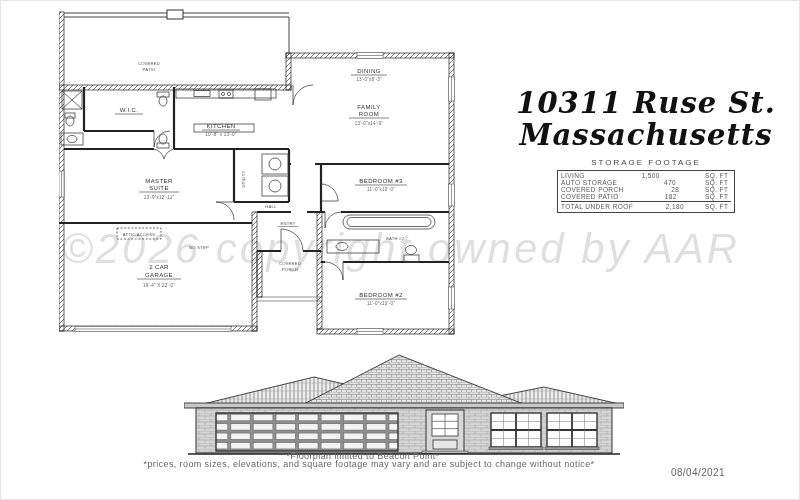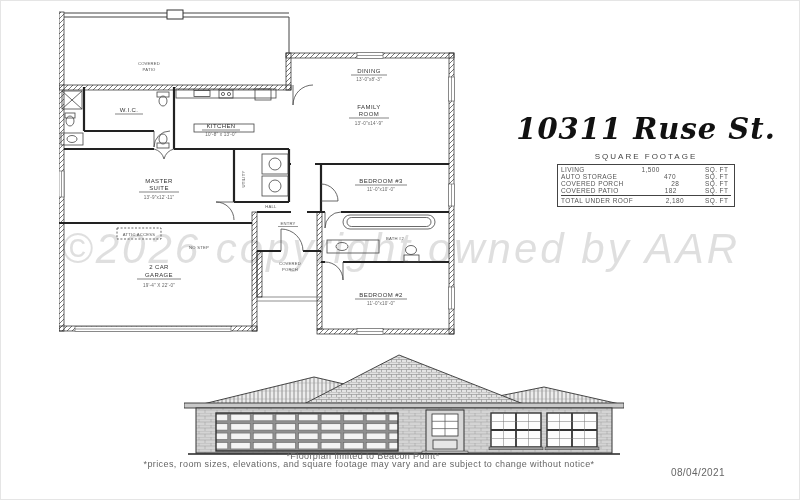--- a/index.html
+++ b/index.html
@@ -15,21 +15,21 @@
   .floorplan{position:absolute;left:58px;top:8px;z-index:2;}
   .elevation{position:absolute;left:183px;top:346px;z-index:2;}
   svg text{font-family:"Liberation Sans",sans-serif;fill:#333;}
   .rname{font-size:6px;letter-spacing:.4px;}
   .rdim{font-size:4.6px;fill:#666;letter-spacing:.2px;}
   .rtiny{font-size:4.2px;fill:#555;letter-spacing:.2px;}
 
   
   .titleblock{position:absolute;left:495px;top:86px;width:300px;z-index:3;text-align:center;}
   .addr{font-family:"DejaVu Serif","Liberation Serif",serif;font-weight:bold;font-style:italic;
-        font-size:29px;color:#111;letter-spacing:1px;line-height:32px;margin-top:26px;}
+        font-size:29px;color:#111;letter-spacing:1px;line-height:32px;}
   .rules{border-top:1px solid #444;border-bottom:1px solid #444;margin-top:8px;padding:2px 0;}
   .rules-inner{border-top:1px solid #444;border-bottom:1px solid #444;padding:1px 0 3px 0;}
   .summary{font-size:19px;color:#333;letter-spacing:2px;font-weight:400;}
   .sqft-title{margin-top:7px;font-size:8px;letter-spacing:2px;color:#444;}
   .sqft-table{margin:3px auto 0 auto;width:170px;border:1px solid #444;font-size:6.5px;color:#555;
               letter-spacing:.4px;padding:1px 3px;}
   .sqft-row{display:flex;justify-content:space-between;line-height:7px;}
   .sqft-row .v{width:34px;text-align:right;}
   .sqft-row .u{width:26px;text-align:left;padding-left:4px;}
   .sqft-total{display:flex;justify-content:space-between;border-top:1px solid #444;
@@ -200,21 +200,22 @@
       <line x1="78" y1="270" x2="122" y2="270" stroke="#333" stroke-width="0.6"></line>
       <text class="rdim" x="100" y="278">19'-4" X 22'-0"</text>
 
       <text class="rtiny" x="80" y="226.5">ATTIC ACCESS</text>
       <text class="rtiny" x="140" y="240">NO STEP</text>
     </g>
   </svg>
 
   <div class="titleblock">
     <div class="addr">10311 Ruse St.</div>
-    <div class="sqft-title">SQUARE FOOTAGE</div>
+    <div class="addr">Massachusetts</div>
+    <div class="sqft-title">STORAGE FOOTAGE</div>
     <div class="sqft-table">
       <div class="sqft-row">
         <span>LIVING</span>
         <span class="v">1,500</span>
         <span class="u">SQ. FT</span>
       </div>
       <div class="sqft-row">
         <span>AUTO STORAGE</span>
         <span class="v">470</span>
         <span class="u">SQ. FT</span>

